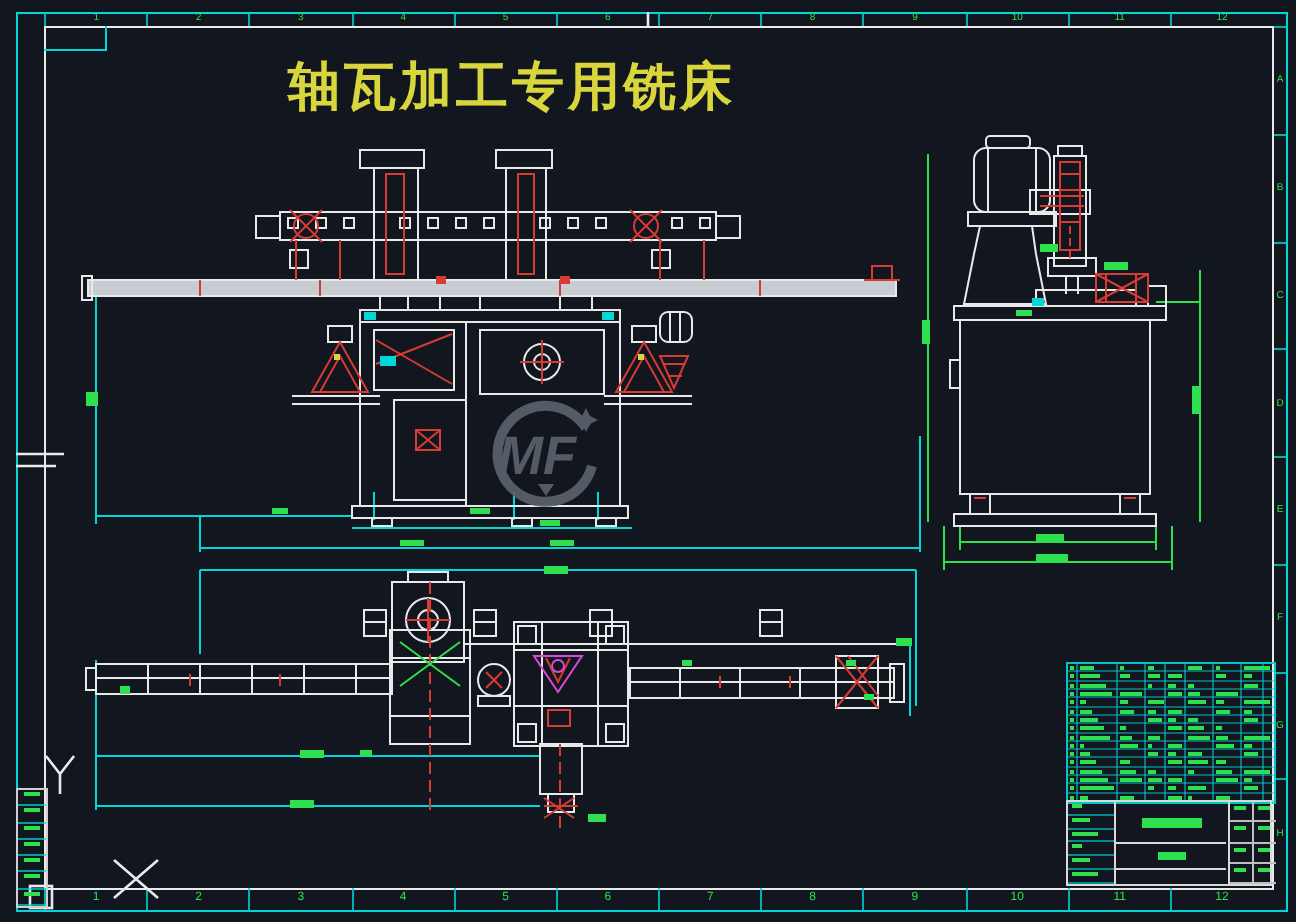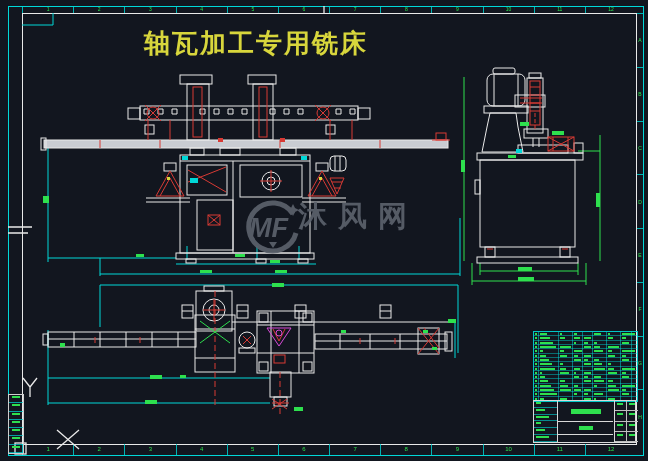--- a/index.html
+++ b/index.html
@@ -313,21 +313,20 @@
     <path d="M22 25 H53 V13" stroke="#00d8d8" fill="none"></path>
   </svg>
 
   <div class="watermark">
     <svg width="62" height="54" viewBox="0 0 62 54" style="position:absolute;left:0;top:3px">
       <path d="M52 14 A24 24 0 1 0 55 33" stroke="#5b616c" stroke-width="5" fill="none"></path>
       <text x="8" y="37" font-family="Liberation Sans,sans-serif" font-size="27" font-weight="bold" font-style="italic" fill="#5b616c">MF</text>
       <path d="M52 4 l2 4 4 2 -4 2 -2 4 -2 -4 -4 -2 4 -2 z" fill="#5b616c"></path>
       <path d="M28 42 l4 6 4 -6 z" fill="#5b616c"></path>
     </svg>
-    <span class="wm-name">沐风网</span>
   </div>
 
   <div class="tblock">
     <div class="bom">
         <div class="bom-row">
           <div class="gbar" style="left: 1px; width: 2px;"></div>
           <div class="gbar" style="left: 6px; width: 7px;"></div>
           <div class="gbar" style="left: 26px; width: 2px;"></div>
           <div class="gbar" style="left: 40px; width: 3px;"></div>
           <div class="gbar" style="left: 60px; width: 7px;"></div>

